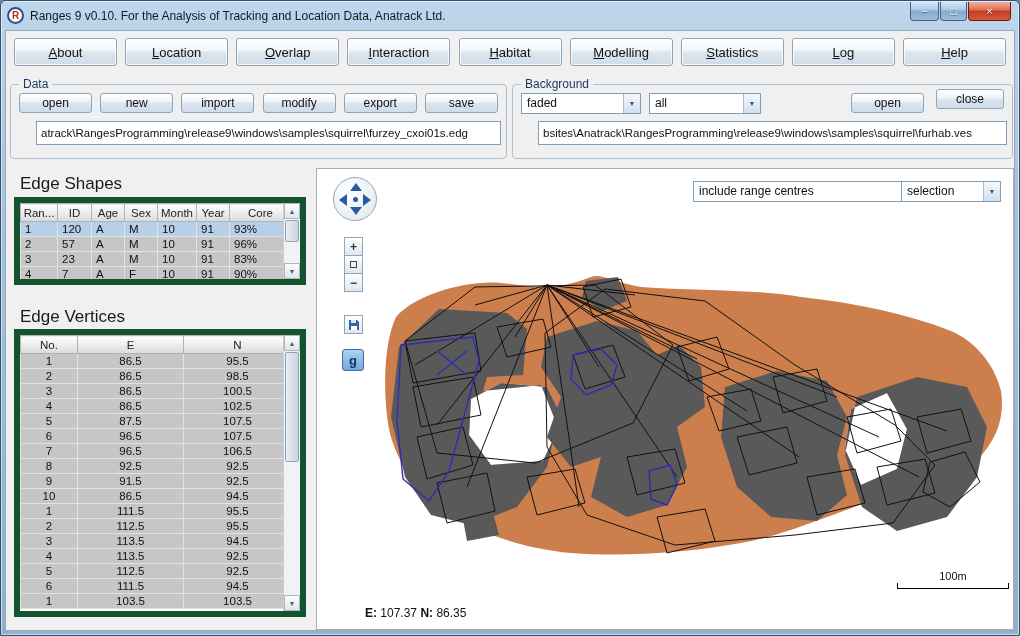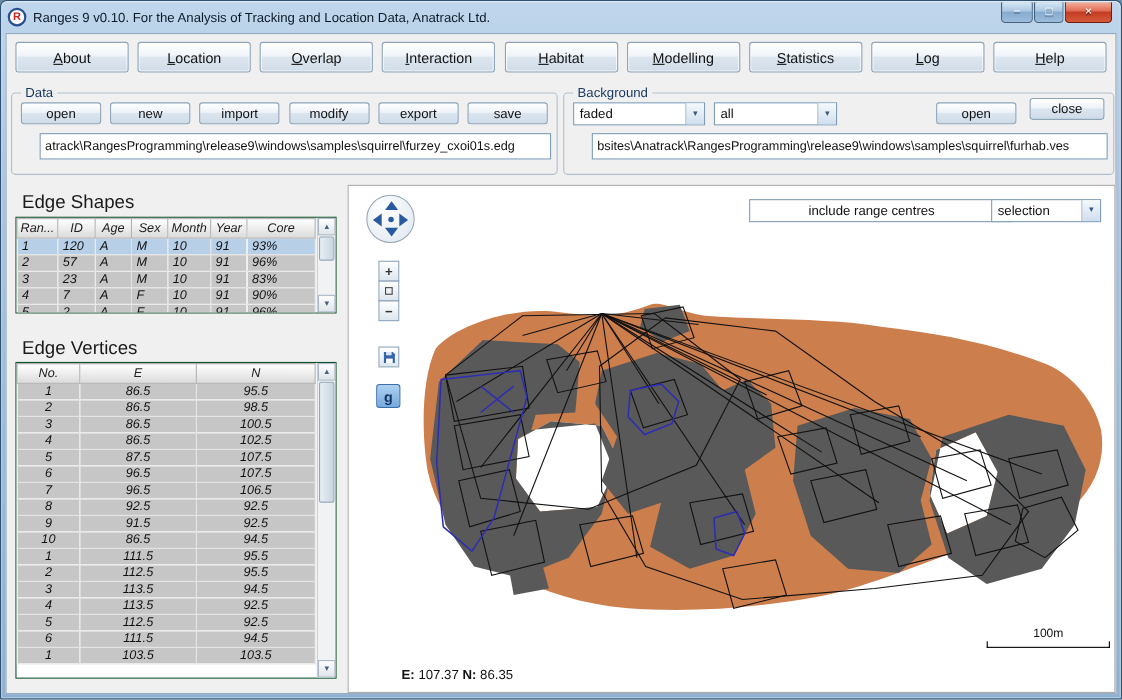--- a/index.html
+++ b/index.html
@@ -51,21 +51,21 @@
 
   
   .combo { position:absolute; height:21px; border:1px solid #7f9db9; background:#fff; display:flex; font-size:12px; cursor:default; }
   .combo-text { flex:1; padding:2px 5px; white-space:nowrap; overflow:hidden; color:#111; }
   .combo-btn { width:17px; border-left:1px solid #a9bdd1; background:linear-gradient(180deg,#f5f9fc,#cfdeee);
     display:flex; align-items:center; justify-content:center; font-size:7px; color:#39587a; }
   .combo.highlight .combo-text { background:#b3c7db; }
 
   
   .section-label { position:absolute; font-size:17px; color:#1a1a1a; }
-  .table-wrap { position:absolute; background:#fff; border:1px solid #14532d; overflow:hidden;font-style:italic; }
+  .table-wrap { position:absolute; background:#fff; border:6px solid #14532d; overflow:hidden; }
   .grid { border-collapse:collapse; table-layout:fixed; font-size:11.5px; }
   .grid th { background:linear-gradient(180deg,#ffffff,#dadada); border:1px solid #b2b2b2; font-weight:normal;
     height:18px; padding:0 2px; overflow:hidden; white-space:nowrap; color:#222; }
   .grid td { background:#c6c6c6; border:1px solid #e2e2e2; height:15px; padding:0 4px; overflow:hidden; white-space:nowrap; color:#111; }
   .grid tr.selected td { background:#b7cfe7; }
 
   .scrollbar { position:absolute; top:0; right:0; bottom:0; width:17px; background:#f1f2f4; border-left:1px solid #c9ccd0; }
   .sb-btn { position:absolute; left:0; right:0; height:16px; background:linear-gradient(180deg,#fdfdfd,#dfe5ea);
     border:1px solid #aab8c6; display:flex; align-items:center; justify-content:center; font-size:7px; color:#46627e; }
   .sb-btn.up { top:0; } .sb-btn.down { bottom:0; }
@@ -357,21 +357,21 @@
     <div class="map-panel">
 
       <div class="compass">
         <div class="tri up"></div>
         <div class="tri down"></div>
         <div class="tri left"></div>
         <div class="tri right"></div>
         <div class="compass-dot"></div>
       </div>
 
-      <div class="combo" style="left:364px; top:12px; width:240px;padding-left:48px;">
+      <div class="combo" style="left:376px; top:12px; width:240px;">
         <span class="combo-text">include range centres</span>
         <span class="combo-btn">▼</span>
       </div>
       <div class="combo" style="left:584px; top:12px; width:100px;">
         <span class="combo-text">selection</span>
         <span class="combo-btn">▼</span>
       </div>
 
       <div class="zoom-btn" style="top:68px;">+</div>
       <div class="zoom-btn" style="top:86px;">

